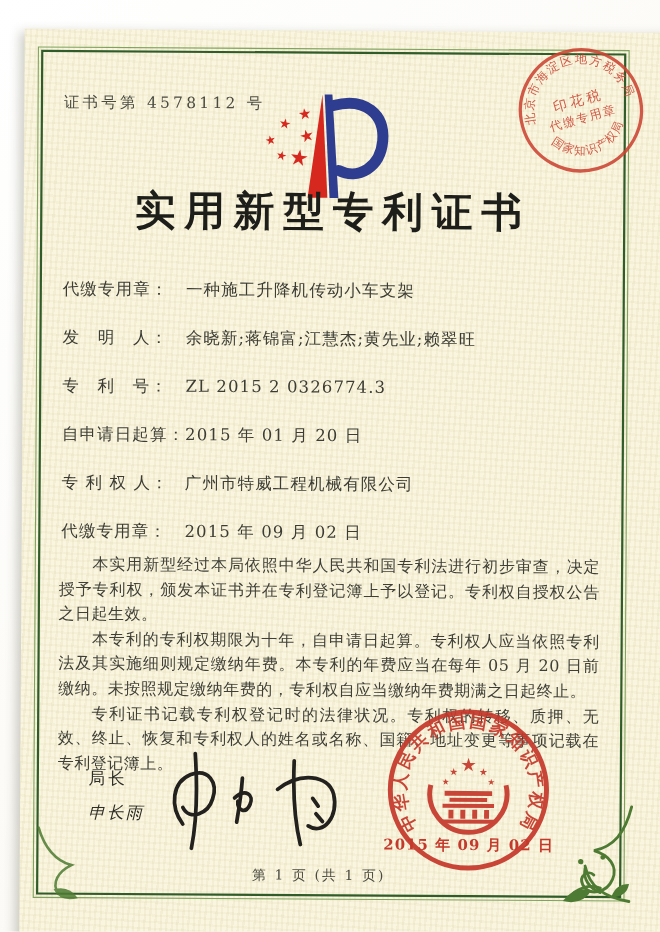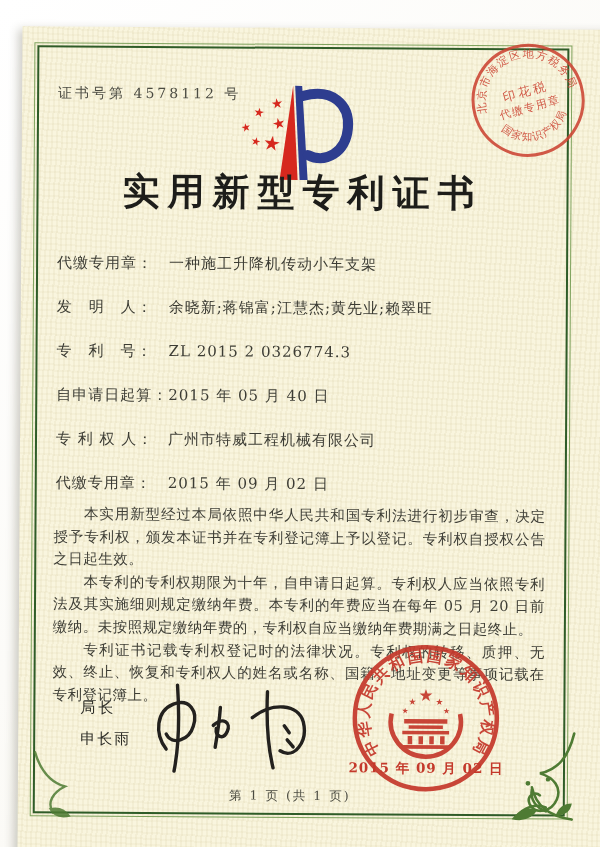--- a/index.html
+++ b/index.html
@@ -24,21 +24,21 @@
   .title { position:absolute; left:12px; top:140px; width:538px; text-align:center;
            font-size:37px; font-weight:700; letter-spacing:8px; color:#1d1d1a; }
   .fields { position:absolute; left:36px; top:228px; width:486px; }
   .field-row { display:flex; margin-bottom:28px; font-size:15px; line-height:16px; color:#3c3c34; }
   .f-label { flex:0 0 112px; letter-spacing:1px; }
   .f-value { letter-spacing:1px; }
   .paragraphs { position:absolute; left:34px; top:476px; width:492px; }
   .paragraphs p { font-size:14.5px; line-height:22.6px; text-align:justify;
                   text-indent:2.1em; color:#3f3f37; letter-spacing:0.5px; }
   .sign-role { position:absolute; left:62px; top:672px; font-size:15px; letter-spacing:3px; color:#2d2d27; }
-  .sign-name { position:absolute; left:62px; top:703px; font-size:15px; letter-spacing:2px; color:#2d2d27; }
+  .sign-name { position:absolute; left:62px; top:703px; font-size:15px; letter-spacing:2px; color:#2d2d27;font-style:italic; }
   .signature { position:absolute; left:118px; top:646px; width:190px; height:112px; }
   .seal { position:absolute; left:330px; top:612px; width:155px; height:155px; opacity:0.93; }
   .seal-date { position:absolute; left:322px; top:731px; width:172px; text-align:center;
                font-size:13.5px; font-weight:700; letter-spacing:1px; color:#c4392b; }
   .tax-stamp { position:absolute; left:443px; top:8px; width:126px; height:126px;
                transform:rotate(-16deg); opacity:0.88; }
   .flourish-br { position:absolute; left:468px; top:698px; width:92px; height:96px; }
   .flourish-bl { position:absolute; left:13px; top:722px; width:44px; height:72px;
                  transform:scaleX(-1); opacity:0.85; }
   .footer { position:absolute; left:12px; top:760px; width:520px; text-align:center;
@@ -99,21 +99,21 @@
       <div class="field-row">
         <span class="f-label">发　明　人：</span>
         <span class="f-value">余晓新;蒋锦富;江慧杰;黄先业;赖翠旺</span>
       </div>
       <div class="field-row">
         <span class="f-label">专　利　号：</span>
         <span class="f-value">ZL 2015 2 0326774.3</span>
       </div>
       <div class="field-row">
         <span class="f-label">自申请日起算：</span>
-        <span class="f-value">2015 年 05 月 40 日</span>
+        <span class="f-value">2015 年 01 月 20 日</span>
       </div>
       <div class="field-row">
         <span class="f-label">专 利 权 人：</span>
         <span class="f-value">广州市特威工程机械有限公司</span>
       </div>
       <div class="field-row">
         <span class="f-label">代缴专用章：</span>
         <span class="f-value">2015 年 09 月 02 日</span>
       </div>
     </div>

